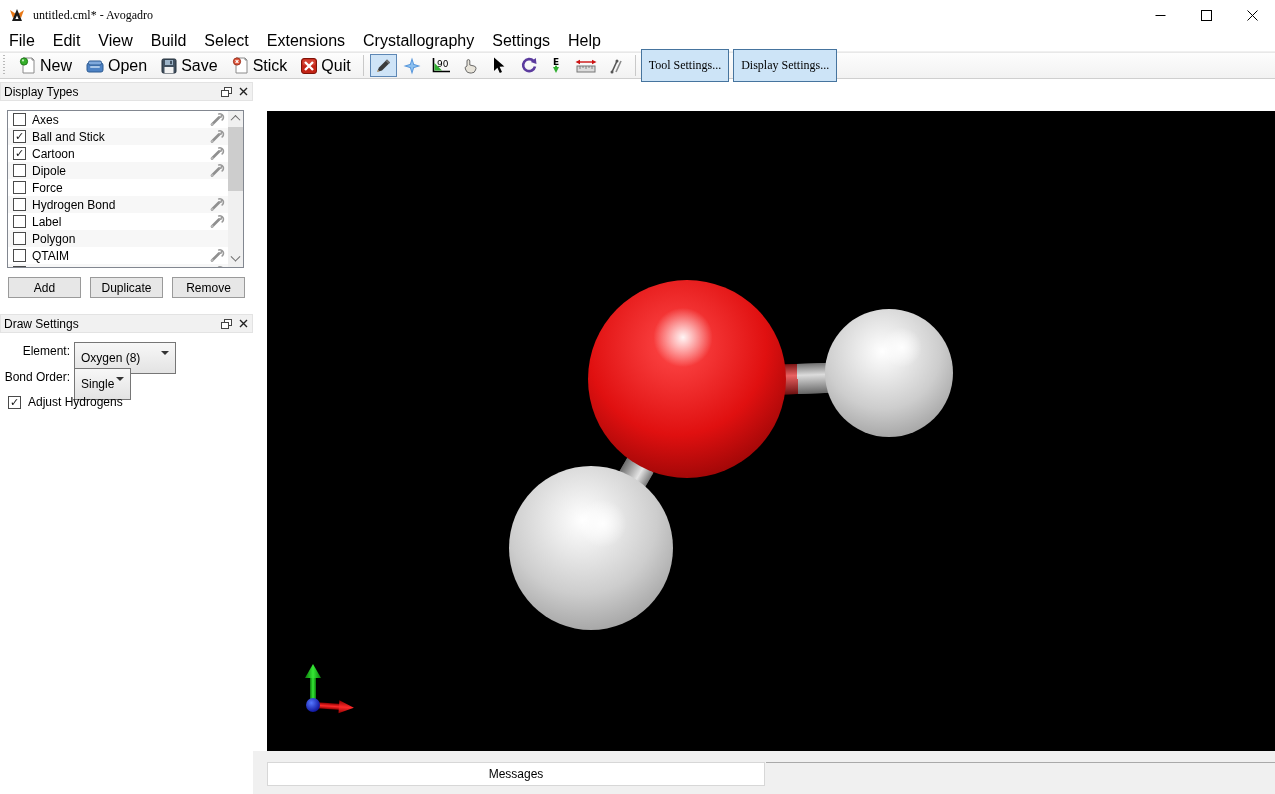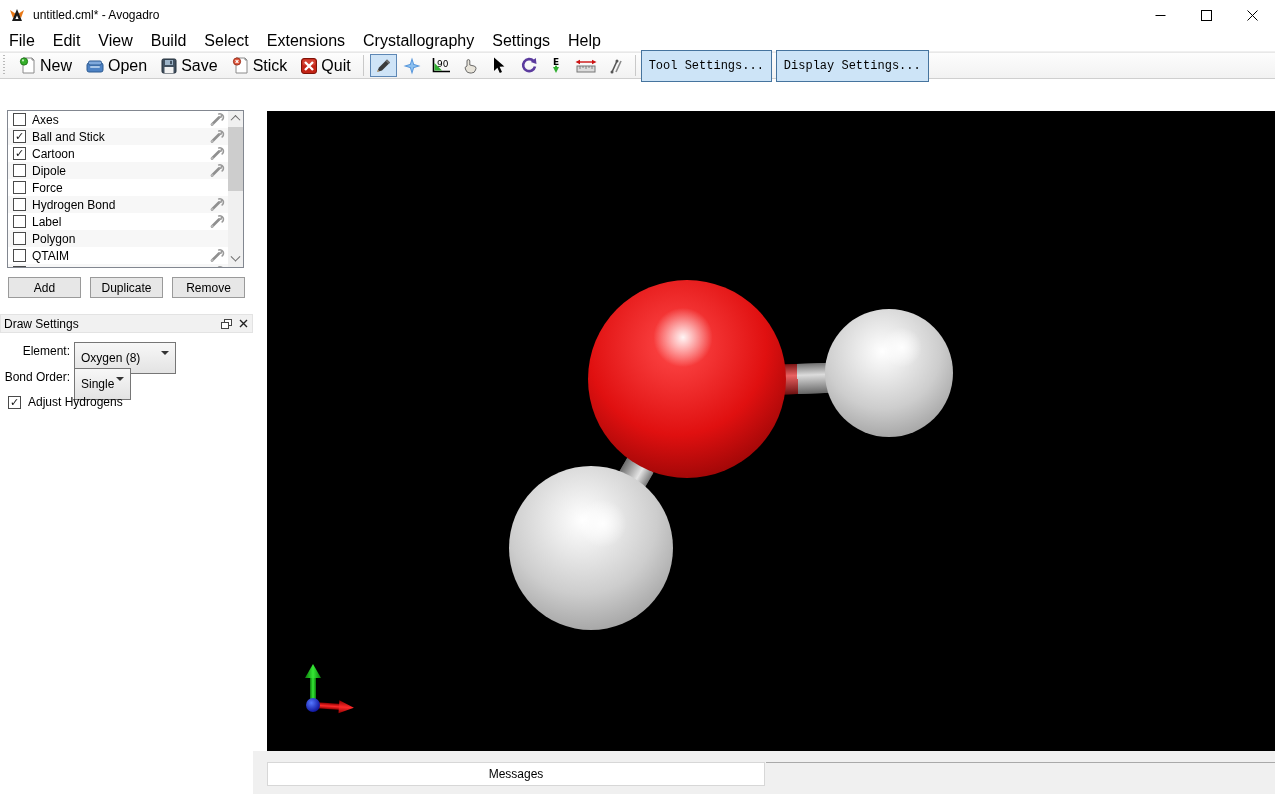--- a/index.html
+++ b/index.html
@@ -3,21 +3,21 @@
 <meta charset="utf-8">
 <style>
   * { margin:0; padding:0; box-sizing:border-box; }
   html,body { background:#888; }
   body { font-family:"Liberation Sans","DejaVu Sans",sans-serif; }
   .window{ position:relative; width:1275px; height:794px; background:#ffffff; overflow:hidden;
            font-size:12px; color:#000; }
 
   
   .titlebar{ position:absolute; left:0; top:0; width:1275px; height:30px; background:#ffffff;
-             display:flex; align-items:center; }
+             display:flex; align-items:center;font-family:Liberation Serif, serif; }
   .app-icon{ margin-left:8px; width:18px; height:18px; display:inline-flex; }
   .title{ margin-left:7px; font-size:12px; }
   .win-controls{ position:absolute; right:0; top:0; height:30px; display:flex; }
   .win-btn{ width:46px; height:30px; display:flex; align-items:center; justify-content:center; }
 
   
   .menubar{ position:absolute; left:0; top:30px; width:1275px; height:22px; background:#ffffff;
             display:flex; align-items:center; border-bottom:1px solid #f0f0f0;}
   .menu-item{ padding:3px 9px; font-size:16px; }
 
@@ -27,21 +27,21 @@
             border-bottom:1px solid #cfcfcf; display:flex; align-items:center; }
   .tb-handle{ width:7px; height:21px; margin:0 3px 0 2px;
               background-image:repeating-linear-gradient(to bottom, #b9b9b9 0 1px, transparent 1px 3px);
               background-size:2px 100%; background-repeat:repeat-y; background-position:1px 0; }
   .tb-sep{ width:1px; height:21px; background:#c9c9c9; margin:0 5px; }
   .tb-file{ display:flex; align-items:center; gap:4px; padding:3px 6px; border:1px solid transparent;
             background:transparent; font-size:16px; font-family:inherit; }
   .tb-tool{ width:27px; height:23px; display:flex; align-items:center; justify-content:center;
             border:1px solid transparent; background:transparent; margin:0 1px; }
   .tb-tool.selected{ background:#cfe4f7; border:1px solid #5d87b5; }
-  .tb-settings{ font-size:12px; font-family:Liberation Mono, monospace; padding:8px 7px; margin-right:4px;
+  .tb-settings{ font-size:12px; font-family:Liberation Serif, serif; padding:8px 7px; margin-right:4px;
                 background:#cde4f7; border:1px solid #46749e; }
 
   
   .dock{ position:absolute; left:0; top:79px; width:260px; height:715px; background:#fff; }
   .dock-header{ position:absolute; left:0; width:253px; height:19px; background:#f1f1f1;
                 display:flex; align-items:center; border:1px solid #e3e3e3; }
   .dock-header .dh-title{ flex:1; padding-left:3px; font-size:12px; }
   .dock-header .dh-btn{ width:17px; height:15px; display:flex; align-items:center; justify-content:center; }
   .dt-list{ position:absolute; left:7px; top:31px; width:237px; height:158px;
             border:1px solid #828790; background:#fff; overflow:hidden; }
@@ -273,20 +273,34 @@
           </span>
         </button>
       </span>
     <div class="tb-sep"></div>
     <button class="tb-settings">Tool Settings...</button>
     <button class="tb-settings">Display Settings...</button>
   </div>
 
   <div class="dock">
 
+    <div class="dock-header" style="top:3px;">
+      <span class="dh-title">Display Types</span>
+      <span class="dh-btn">
+        <svg width="11" height="10" viewBox="0 0 11 10">
+          <rect x="3.5" y="0.5" width="7" height="6" fill="#fff" stroke="#444"></rect>
+          <rect x="0.5" y="3.5" width="7" height="6" fill="#fff" stroke="#444"></rect>
+        </svg>
+      </span>
+      <span class="dh-btn">
+        <svg width="9" height="9" viewBox="0 0 9 9">
+            <path d="M1 1 L8 8 M8 1 L1 8" stroke="#222" stroke-width="1.4"></path>
+          </svg>
+      </span>
+    </div>
 
     <div class="dt-list">
       <div class="dt-rows" id="dt-rows">
           <div class="dt-row">
             <span class="cb"></span>
             <span class="dt-label">Axes</span>
             <span class="wrench">
               <svg width="15" height="14" viewBox="0 0 15 14">
                 <path d="M2 12.5 L9 5.5" stroke="#8f8f8f" stroke-width="2.6" stroke-linecap="round"></path>
                 <path d="M8.2 2.2 a3.4 3.4 0 1 1 3.4 6.2 M9 5.5 l2 -0.4 0.6 -2.2" fill="none" stroke="#9a9a9a" stroke-width="1.6"></path>

